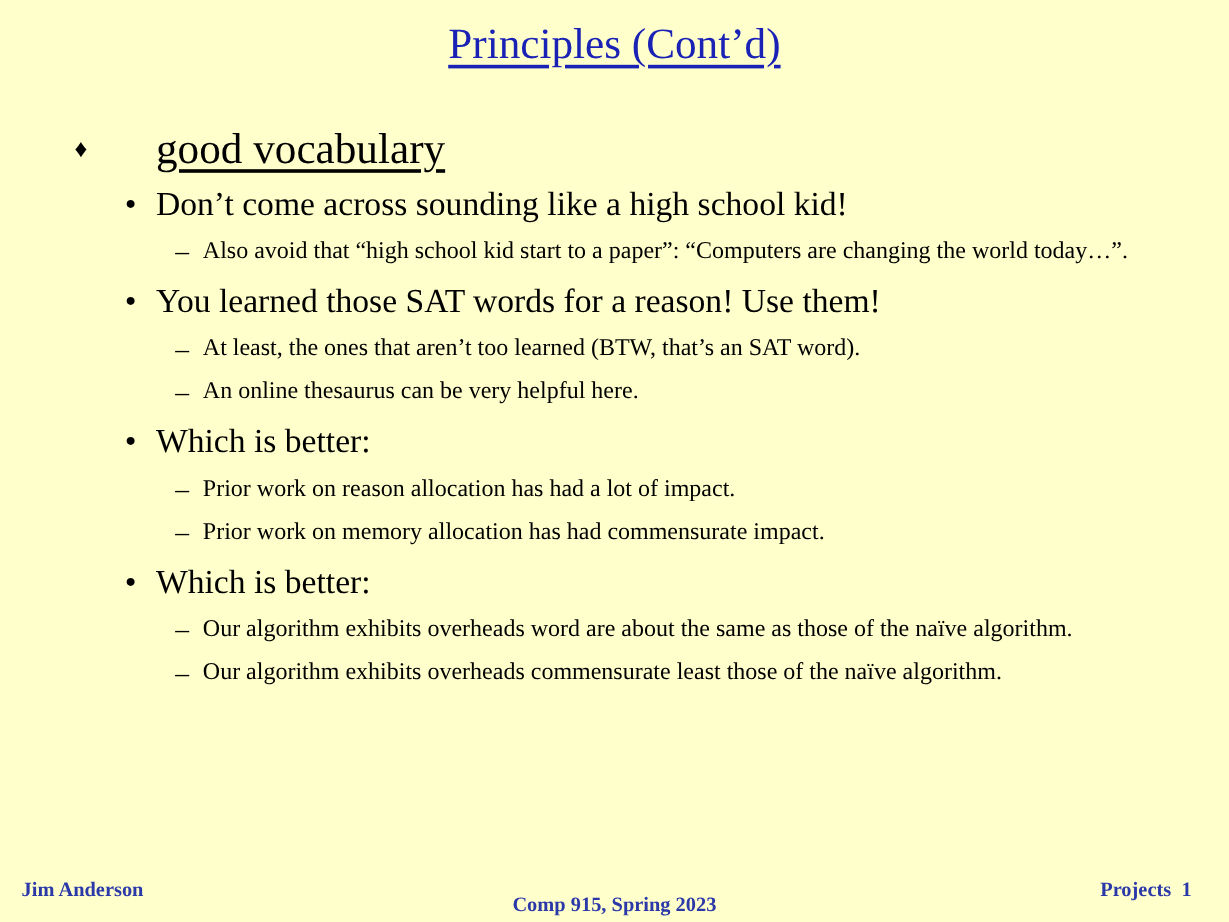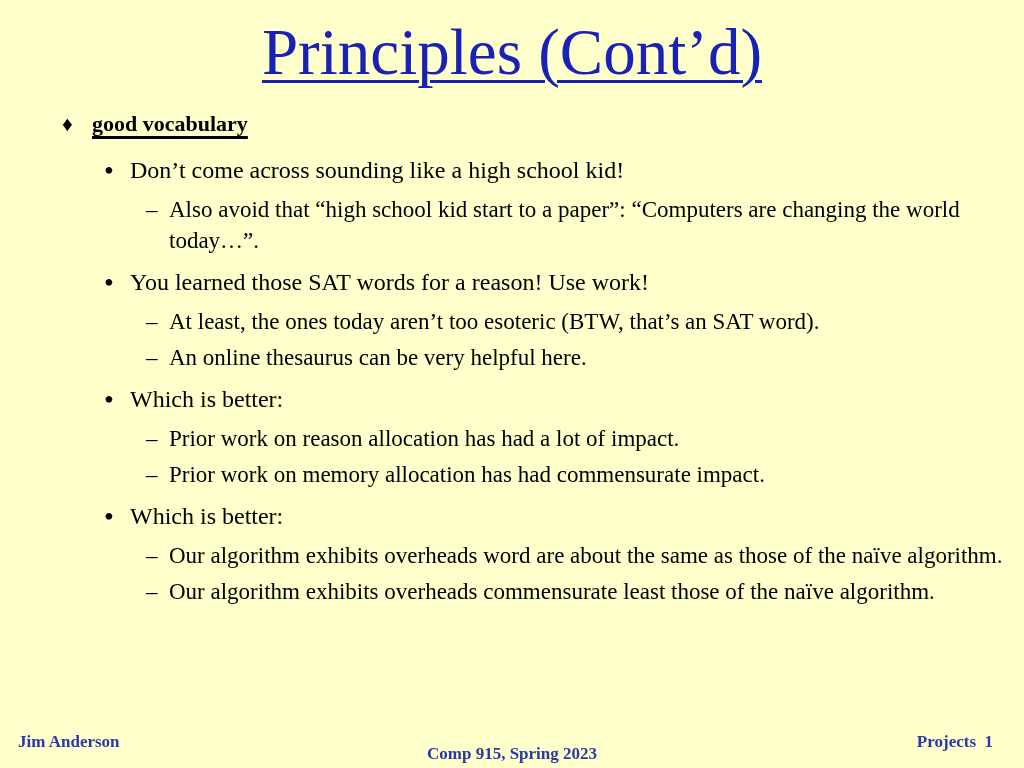--- a/index.html
+++ b/index.html
@@ -23,21 +23,21 @@
   }
 
   
   .slide-title {
     position: absolute;
     top: 18px;
     left: 0;
     width: 1024px;
     text-align: center;
     color: #1a22b5;
-    font-size: 65px;
+    font-size: 36px;
     line-height: 1.05;
     font-weight: normal;
     letter-spacing: 0px;
     white-space: nowrap;
   }
   .slide-title .tt {
     text-decoration: underline;
     text-underline-offset: 6px;
     text-decoration-thickness: 3px;
   }
@@ -73,61 +73,62 @@
     margin-bottom: 6px;
     font-size: 32px;
     line-height: 40px;
   }
   .lvl1 .marker {
     width: 30px;
     font-size: 21px;
     line-height: 40px;
   }
   .lvl1 .btext {
-    font-weight: bold;
-    font-size: 22px;
+    font-weight: normal;
+    font-size: 36px;
     line-height: 40px;
     text-decoration: underline;
     text-underline-offset: 5px;
     text-decoration-thickness: 3px;
     max-width: 900px;
+    margin-left: 38px;
   }
 
   
   .lvl2 {
     margin-left: 104px;
     margin-top: 8px;
     font-size: 28px;
     line-height: 37px;
   }
   .lvl2 .marker {
     width: 26px;
     font-size: 28px;
     line-height: 37px;
   }
   .lvl2 .btext {
-    font-size: 24px;
+    font-size: 28px;
     line-height: 37px;
     max-width: 880px;
   }
 
   
   .lvl3 {
     margin-left: 146px;
     margin-top: 5px;
     font-size: 23px;
     line-height: 31px;
   }
   .lvl3 .marker {
     width: 23px;
     font-size: 23px;
     line-height: 31px;
   }
   .lvl3 .btext {
-    font-size: 23px;
+    font-size: 20px;
     line-height: 31px;
     max-width: 845px;
   }
 
   
   .footer {
     position: absolute;
     left: 0;
     bottom: 12px;
     width: 1024px;
@@ -180,25 +181,25 @@
       <span class="marker">•</span>
       <span class="btext">Don’t come across sounding like a high school kid!</span>
     </div>
     <div class="bullet-row lvl3">
       <span class="marker">–</span>
       <span class="btext">Also avoid that “high school kid start to a paper”: “Computers are changing the world today…”.</span>
     </div>
 
     <div class="bullet-row lvl2">
       <span class="marker">•</span>
-      <span class="btext">You learned those SAT words for a reason!  Use work!</span>
-    </div>
-    <div class="bullet-row lvl3">
-      <span class="marker">–</span>
-      <span class="btext">At least, the ones today aren’t too esoteric (BTW, that’s an SAT word).</span>
+      <span class="btext">You learned those SAT words for a reason!  Use them!</span>
+    </div>
+    <div class="bullet-row lvl3">
+      <span class="marker">–</span>
+      <span class="btext">At least, the ones that aren’t too learned (BTW, that’s an SAT word).</span>
     </div>
     <div class="bullet-row lvl3">
       <span class="marker">–</span>
       <span class="btext">An online thesaurus can be very helpful here.</span>
     </div>
 
     <div class="bullet-row lvl2">
       <span class="marker">•</span>
       <span class="btext">Which is better:</span>
     </div>

